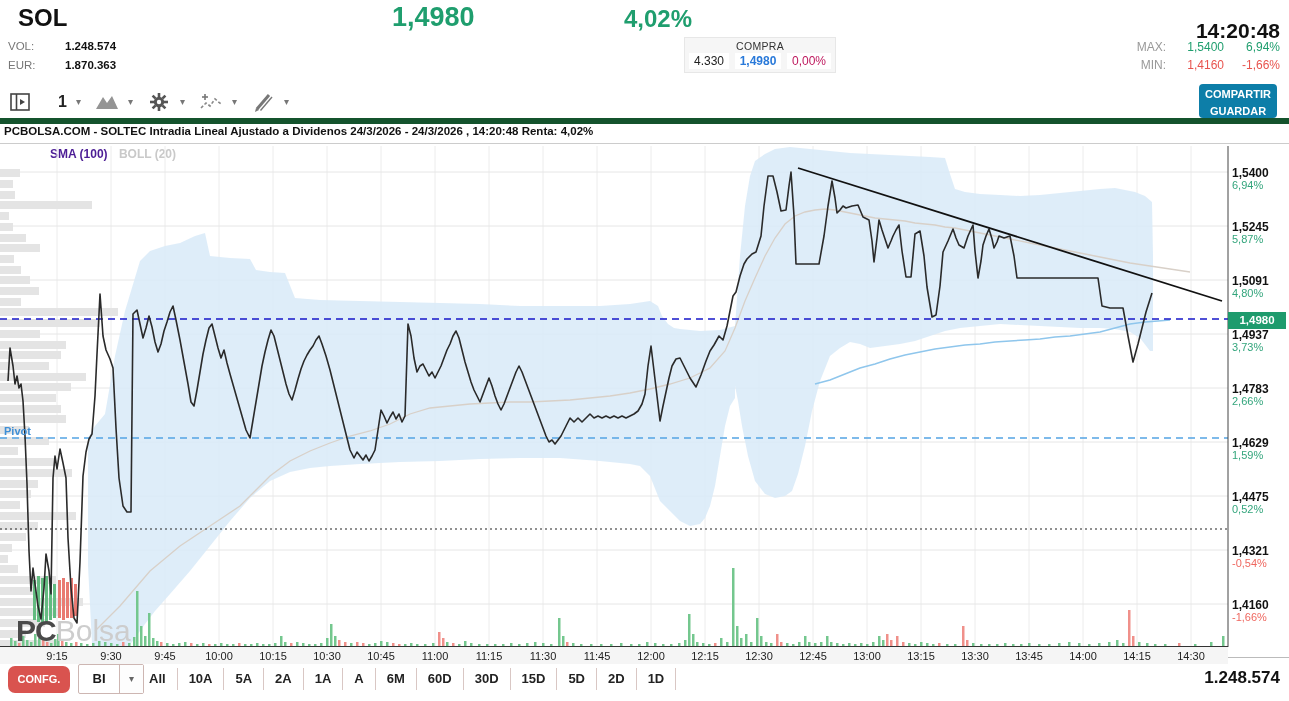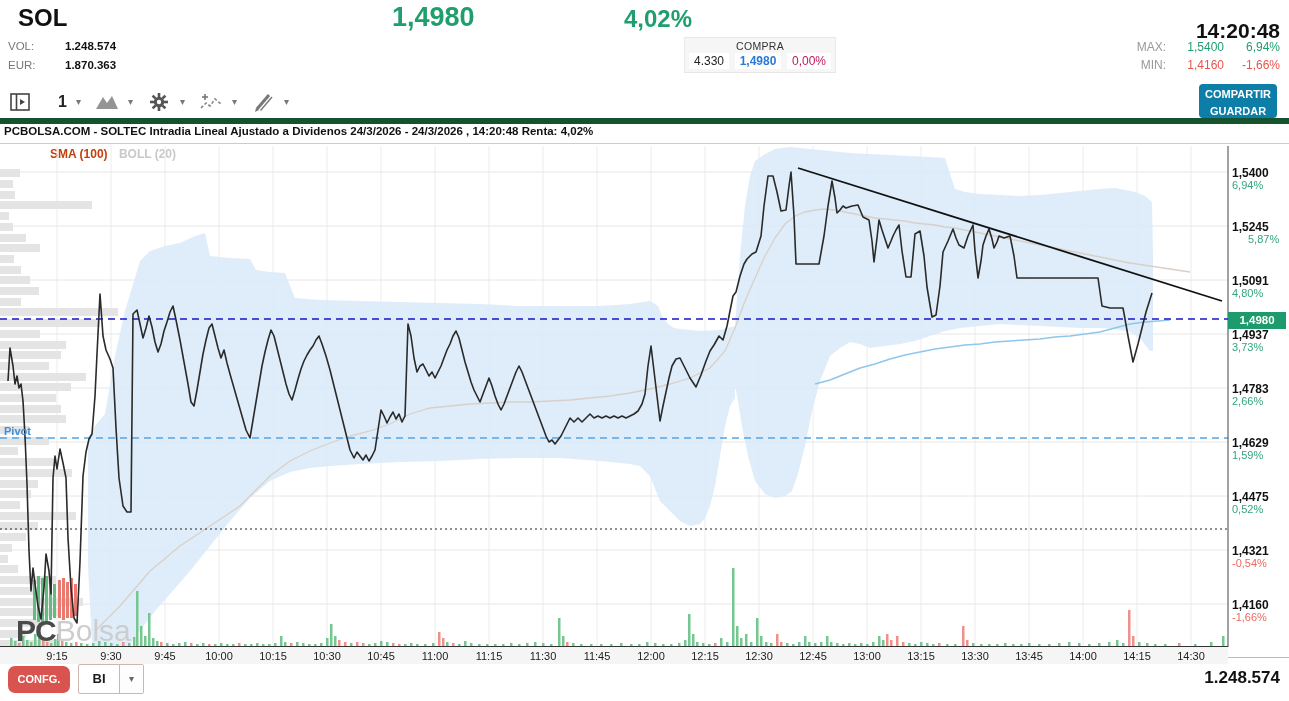--- a/index.html
+++ b/index.html
@@ -154,21 +154,21 @@
         <polygon points="4,21 8,19 5,17" fill="#777"></polygon>
       </svg>
       <span class="caret">▾</span>
     </span>
   </div>
 
   <div class="chartwrap">
     <div class="ctitle">PCBOLSA.COM - SOLTEC Intradia Lineal Ajustado a Dividenos 24/3/2026 - 24/3/2026 , 14:20:48 Renta: 4,02%</div>
     <div class="titleline"></div>
     <div class="legend">
-      <span style="color:#c2410c;">SMA (100)</span>
+      <span style="color:#4c1d95;">SMA (100)</span>
       <span style="color:#c9c9c9;margin-left:8px;">BOLL (20)</span>
     </div>
 
     <svg class="plot" id="plot" width="1289" height="540" viewBox="0 118 1289 540">
         <line x1="57" y1="140" x2="57" y2="640" stroke="#ececec" stroke-width="1"></line>
         <line x1="111" y1="140" x2="111" y2="640" stroke="#ececec" stroke-width="1"></line>
         <line x1="165" y1="140" x2="165" y2="640" stroke="#ececec" stroke-width="1"></line>
         <line x1="219" y1="140" x2="219" y2="640" stroke="#ececec" stroke-width="1"></line>
         <line x1="273" y1="140" x2="273" y2="640" stroke="#ececec" stroke-width="1"></line>
         <line x1="327" y1="140" x2="327" y2="640" stroke="#ececec" stroke-width="1"></line>
@@ -487,21 +487,21 @@
         <div class="tlbl" style="left: 1137px;">14:15</div>
         <div class="tlbl" style="left: 1191px;">14:30</div>
       </div>
     <div id="axcol">
         <div class="axlbl" style="top: 43px;">
           <div class="p">1,5400</div>
           <div class="pc" style="color: rgb(51, 165, 124);">6,94%</div>
         </div>
         <div class="axlbl" style="top: 97px;">
           <div class="p">1,5245</div>
-          <div class="pc" style="color: rgb(51, 165, 124); margin-left: 16px;">5,87%</div>
+          <div class="pc" style="color: rgb(51, 165, 124);">5,87%</div>
         </div>
         <div class="axlbl" style="top: 151px;">
           <div class="p">1,5091</div>
           <div class="pc" style="color: rgb(51, 165, 124);">4,80%</div>
         </div>
         <div class="axlbl" style="top: 205px;">
           <div class="p">1,4937</div>
           <div class="pc" style="color: rgb(51, 165, 124);">3,73%</div>
         </div>
         <div class="axlbl" style="top: 259px;">
@@ -527,16 +527,31 @@
         <div class="badge" style="top: 188px; background: rgb(30, 155, 109);">1,4980</div>
       </div>
   </div>
 
   <div class="ftr">
     <div class="confg">CONFG.</div>
     <div class="bisel">
       <span class="lab">BI</span>
       <span class="car">▾</span>
     </div>
+    <div class="periods" id="periods">
+        <span class="period">All</span>
+        <span class="period">10A</span>
+        <span class="period">5A</span>
+        <span class="period">2A</span>
+        <span class="period">1A</span>
+        <span class="period">A</span>
+        <span class="period">6M</span>
+        <span class="period">60D</span>
+        <span class="period">30D</span>
+        <span class="period">15D</span>
+        <span class="period">5D</span>
+        <span class="period">2D</span>
+        <span class="period">1D</span>
+      </div>
     <div class="total">1.248.574</div>
   </div>
 
 </div>
 
 </body></html>

